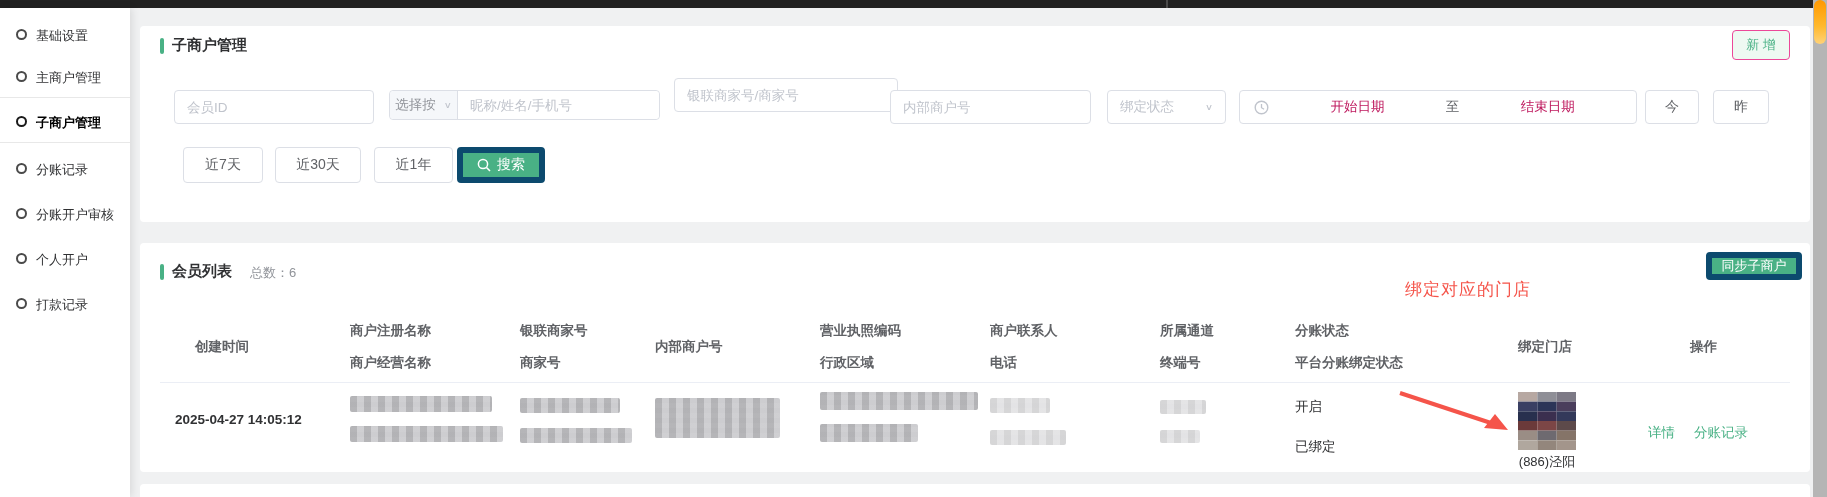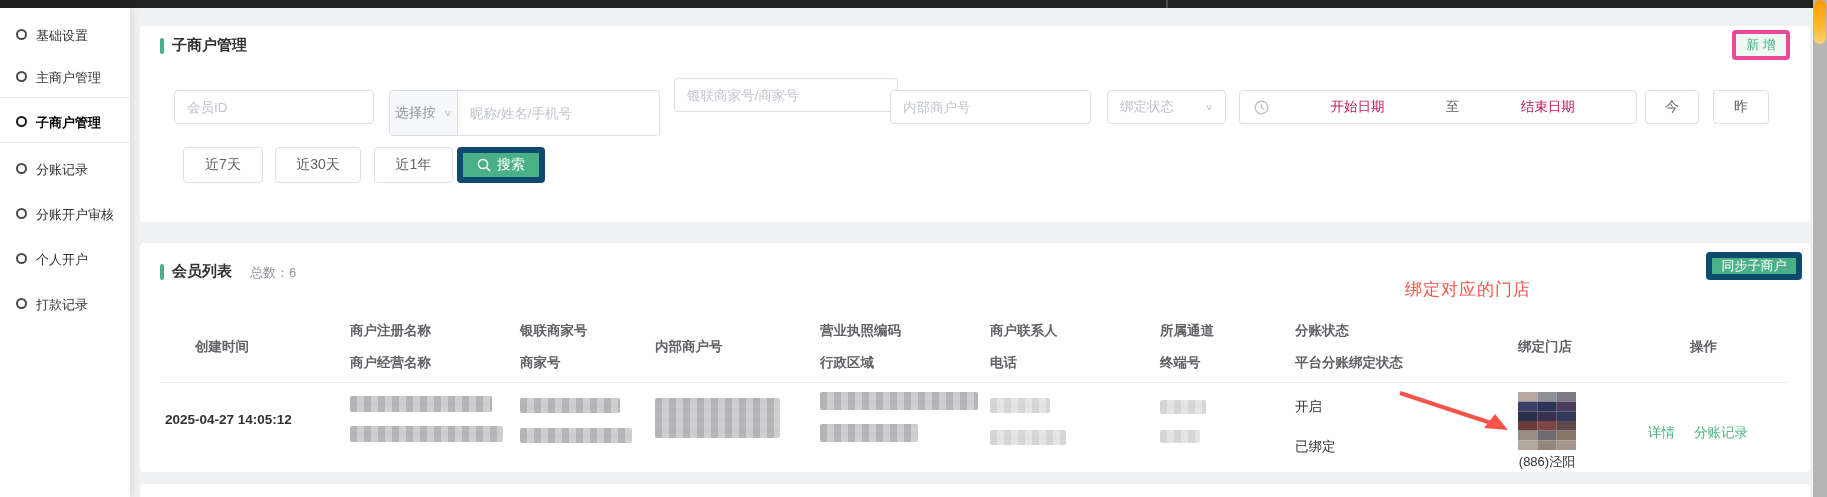--- a/index.html
+++ b/index.html
@@ -35,38 +35,38 @@
   .muted { font-size:13px; color:#909399; white-space:nowrap; }
 
   
   .tin { position:absolute; height:34px; border:1px solid #dcdfe6; border-radius:4px;
     padding:0 12px; font-size:13.5px; color:#606266; background:#fff; outline:none;
     font-family:"Liberation Sans", sans-serif; }
   .tin::placeholder { color:#c0c4cc; }
   .boxsel { position:absolute; height:34px; border:1px solid #dcdfe6; border-radius:4px;
     background:#fff; display:flex; align-items:center; color:#c0c4cc; font-size:13.5px; cursor:pointer; }
   .chev { color:#c0c4cc; font-size:11px; margin-left:8px; transform:scaleY(.8); }
-  .combo { position:absolute; height:46px; border:1px solid #dcdfe6; border-radius:4px;
+  .combo { position:absolute; height:30px; border:1px solid #dcdfe6; border-radius:4px;
     background:#fff; display:flex; }
   .combo-sel { width:91px; background:#f5f7fa; border-right:1px solid #dcdfe6;
     border-radius:4px 0 0 4px; display:flex; align-items:center; justify-content:center;
     color:#909399; font-size:13.5px; cursor:pointer; }
   .combo-input { flex:1; border:none; outline:none; padding:0 12px; font-size:13.5px;
     border-radius:0 4px 4px 0; color:#606266; font-family:"Liberation Sans", sans-serif;}
   .combo-input::placeholder { color:#c0c4cc; }
   .daterange { position:absolute; height:34px; border:1px solid #dcdfe6; border-radius:4px;
     background:#fff; display:flex; align-items:center; font-size:13.5px; cursor:pointer; }
   .dr-ph { color:#be185d; text-align:center; }
   .dr-sep { color:#606266; }
 
   .btn { position:absolute; display:flex; align-items:center; justify-content:center;
     border-radius:4px; font-size:14px; cursor:pointer; }
   .btn-plain { background:#fff; border:1px solid #dcdfe6; color:#606266; }
   .btn-green { background:#49b185; color:#fff; border:6px solid #0c4a6e; }
-  .btn-soft { background:#eef9f2; color:#49b185; border:4px solid #ec4899; font-size:13px; }
+  .btn-soft { background:#eef9f2; color:#49b185; border:1px solid #ec4899; font-size:13px; }
 
   
   .th { position:absolute; font-size:13.5px; font-weight:bold; color:#606266; white-space:nowrap; }
   .td { position:absolute; font-size:13.5px; color:#303133; white-space:nowrap; }
   .link { position:absolute; font-size:13.5px; color:#49b185; white-space:nowrap; cursor:pointer; }
   .annotation { position:absolute; font-size:17px; color:#f5544a; white-space:nowrap; letter-spacing:1px; }
 
   
   .mosaic { position:absolute; border-radius:2px; filter:blur(.4px);
     background:
@@ -193,21 +193,21 @@
   <div class="th" style="left:1160px;top:322px;">所属通道</div>
   <div class="th" style="left:1160px;top:354px;">终端号</div>
   <div class="th" style="left:1295px;top:322px;">分账状态</div>
   <div class="th" style="left:1295px;top:354px;">平台分账绑定状态</div>
   <div class="th" style="left:1518px;top:338px;">绑定门店</div>
   <div class="th" style="left:1690px;top:338px;">操作</div>
 
   <div class="hline" style="left:160px;top:382px;width:1630px;"></div>
 
   <div>
-    <div class="td" style="left:165px;top:412px;font-weight:bold;">2025-04-27 14:05:12</div>
+    <div class="td" style="left:175px;top:412px;font-weight:bold;">2025-04-27 14:05:12</div>
 
     <div class="mosaic" style="left:350px;top:396px;width:142px;height:16px;"></div>
     <div class="mosaic" style="left:350px;top:426px;width:153px;height:16px;"></div>
     <div class="mosaic" style="left:520px;top:398px;width:100px;height:15px;"></div>
     <div class="mosaic" style="left:520px;top:428px;width:112px;height:15px;"></div>
     <div class="mosaic" style="left:655px;top:398px;width:125px;height:40px;"></div>
     <div class="mosaic" style="left:820px;top:392px;width:158px;height:18px;"></div>
     <div class="mosaic" style="left:820px;top:424px;width:98px;height:18px;"></div>
     <div class="mosaic light" style="left:990px;top:398px;width:60px;height:15px;"></div>
     <div class="mosaic light" style="left:990px;top:430px;width:76px;height:15px;"></div>

